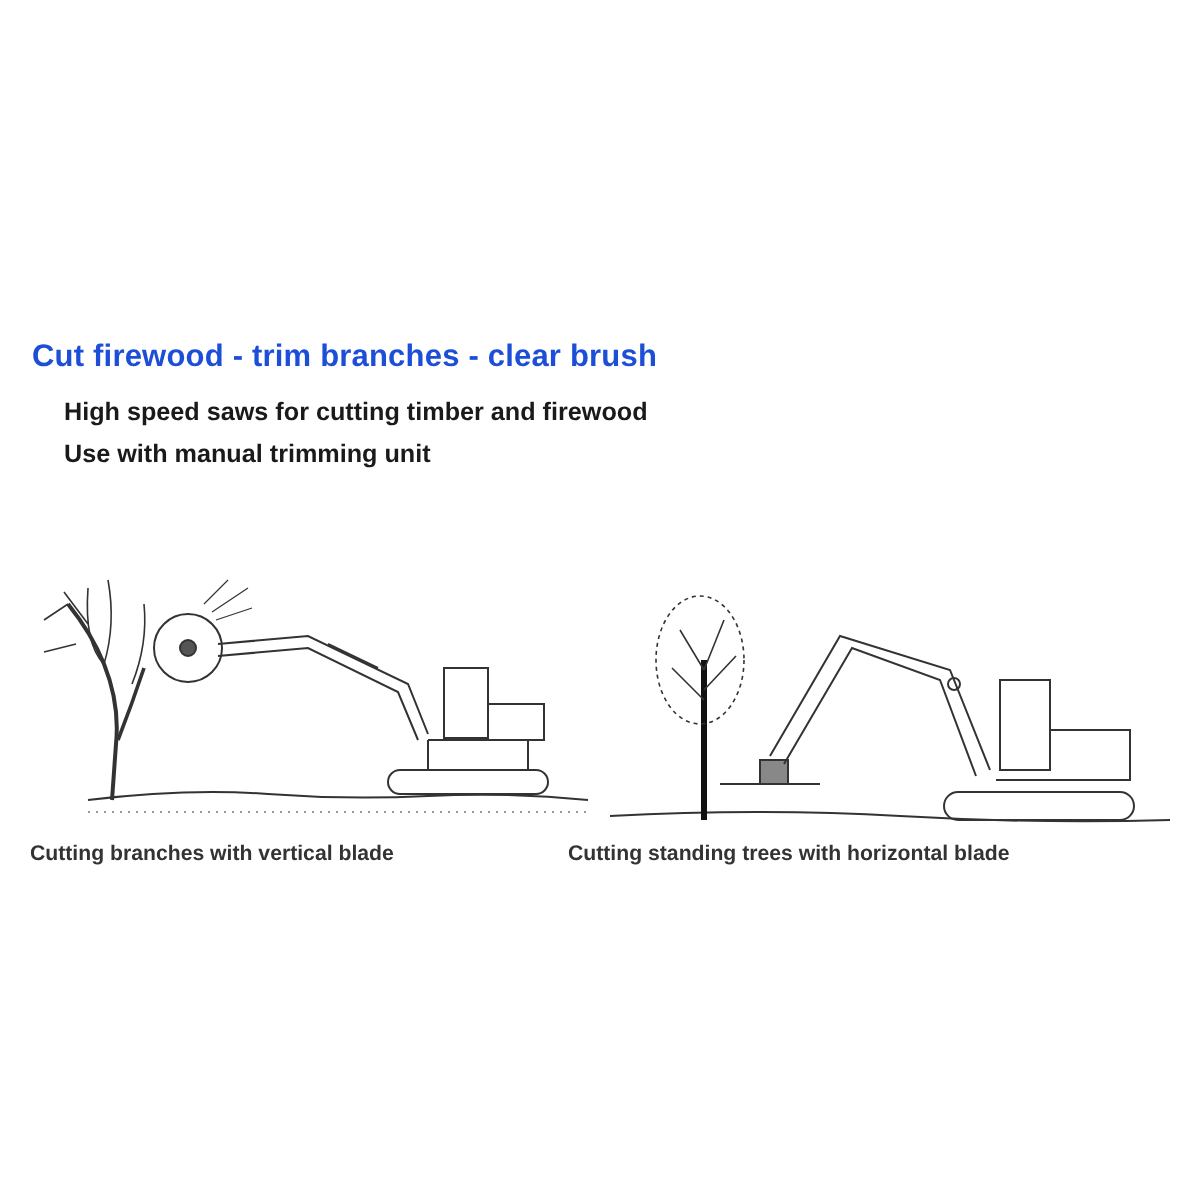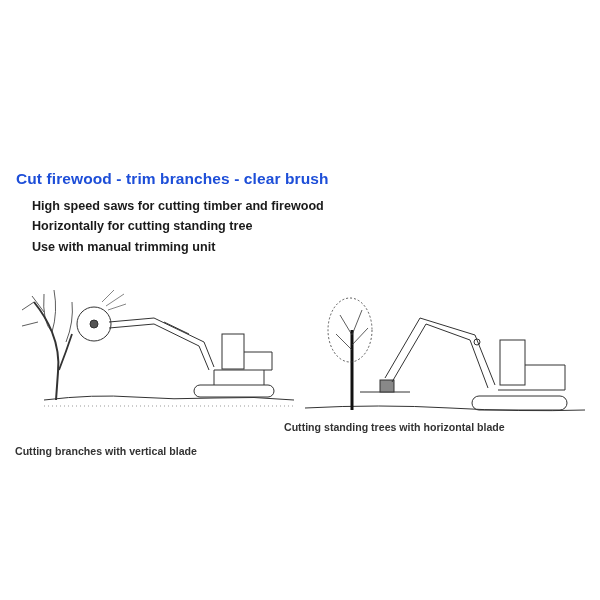--- a/index.html
+++ b/index.html
@@ -15,21 +15,20 @@
   </style>
 </head>
 <body>
 
 <div>
 
   <div class="title">Cut firewood - trim branches - clear brush</div>
 
   <ul class="features">
     <li>High speed saws for cutting timber and firewood</li>
-    <li>Horizontally for cutting standing tree</li>
     <li class="last">Use with manual trimming unit</li>
   </ul>
 
   <div class="fig" style="left:14px; top:282px;">
     <svg width="285" height="130" viewBox="0 0 285 130" fill="none" stroke="#333" stroke-width="1">
 
       <path d="M30 118 Q80 112 120 115 T200 116 T280 118"></path>
       <path d="M30 124 L280 124" stroke="#999" stroke-dasharray="1 3"></path>
 
       <path d="M42 118 L44 90 Q46 70 38 50 Q32 35 20 20" stroke-width="2"></path>
@@ -43,21 +42,21 @@
       <path d="M95 40 L140 36 L190 60 L200 85 M95 46 L140 42 L185 64 L195 88"></path>
       <path d="M150 40 L175 52"></path>
 
       <rect x="208" y="52" width="22" height="35"></rect>
       <path d="M200 88 L258 88 L258 70 L230 70"></path>
 
       <rect x="180" y="103" width="80" height="12" rx="6"></rect>
       <path d="M200 88 L200 103 M250 88 L250 103"></path>
     </svg>
   </div>
-  <div class="caption" style="left:15px; top:445px;text-align:right;">Cutting branches with vertical blade</div>
+  <div class="caption" style="left:15px; top:421px;text-align:right;">Cutting branches with vertical blade</div>
 
   <div class="fig" style="left:300px; top:290px;">
     <svg width="290" height="125" viewBox="0 0 290 125" fill="none" stroke="#333" stroke-width="1">
 
       <path d="M5 118 Q80 114 150 118 T285 120"></path>
 
       <path d="M52 120 L52 40" stroke="#111" stroke-width="3"></path>
       <ellipse cx="50" cy="40" rx="22" ry="32" stroke-width="0.8" stroke-dasharray="2 2"></ellipse>
       <path d="M52 60 L36 44 M52 55 L68 38 M52 45 L40 25 M52 45 L62 20" stroke-width="0.8"></path>
 

